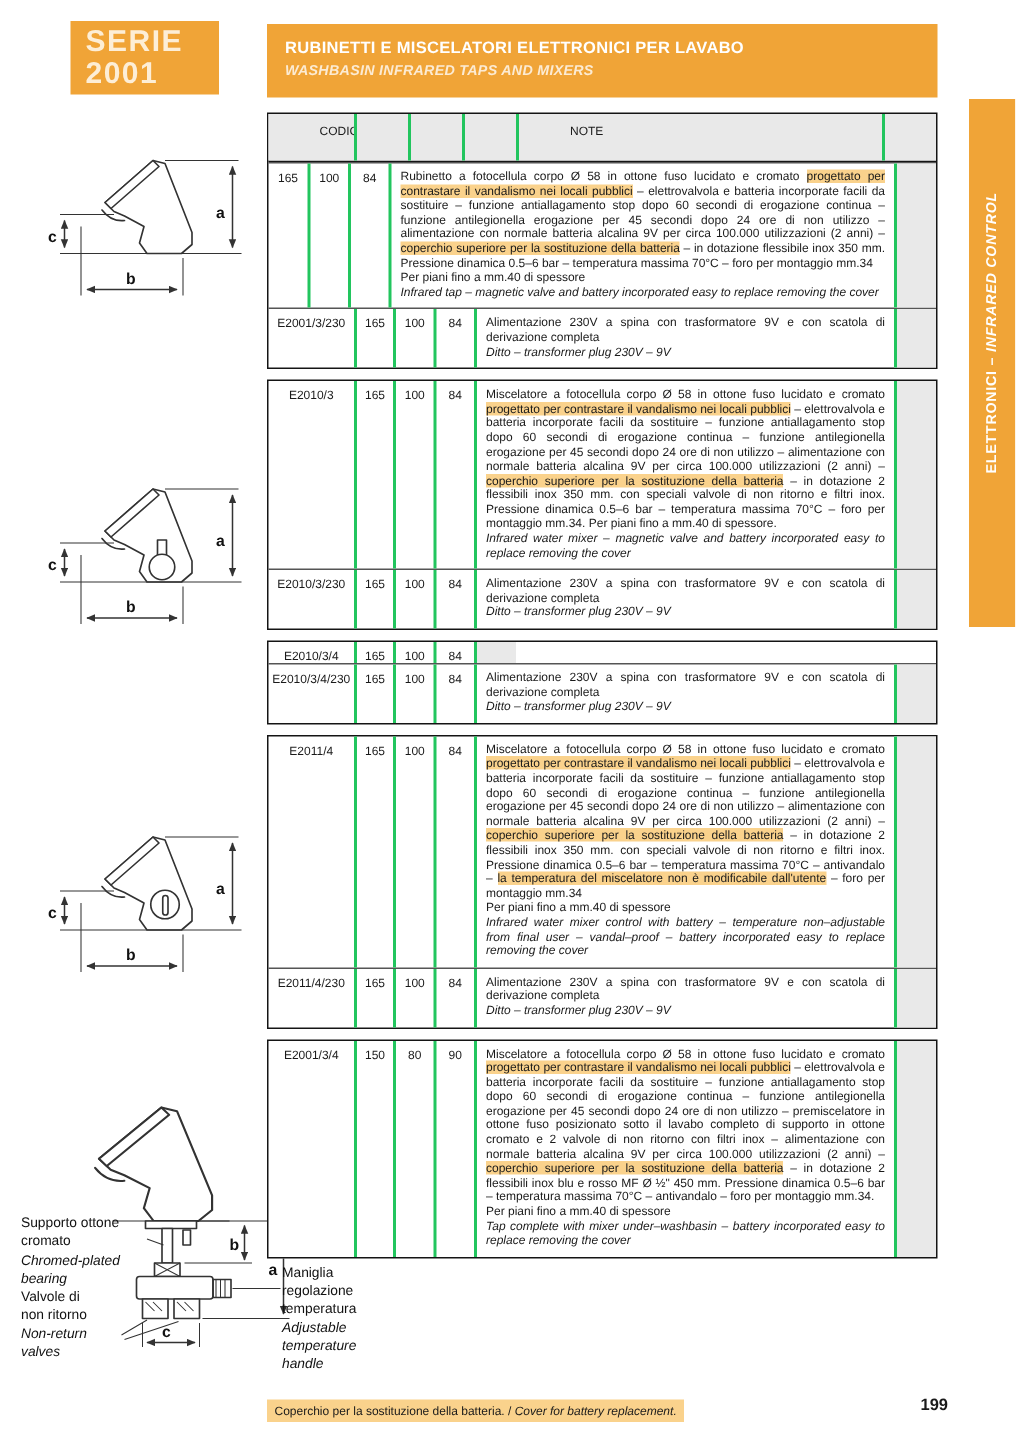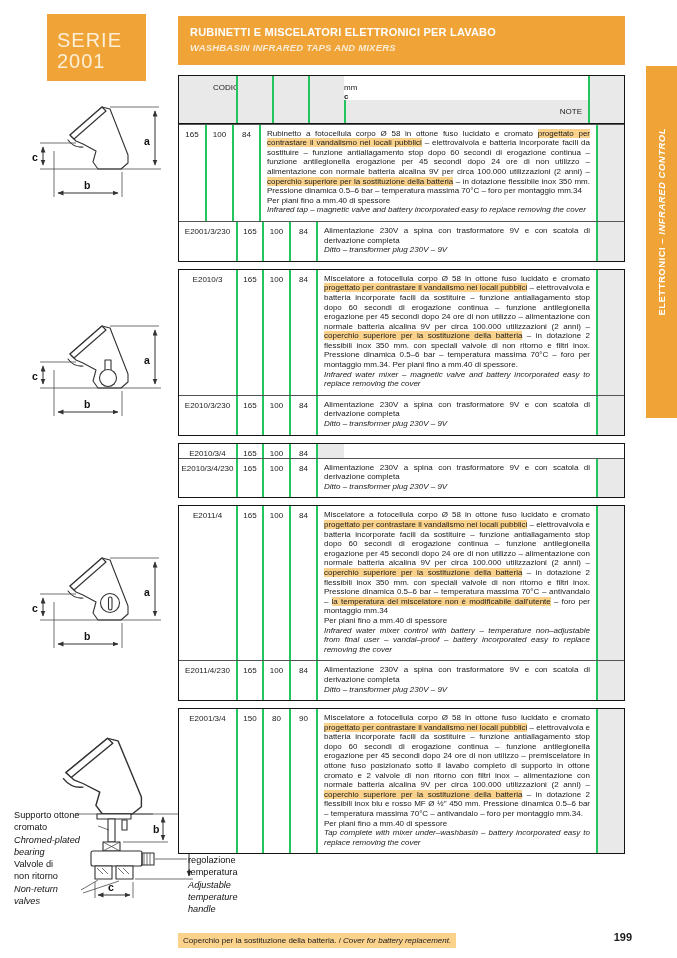--- a/index.html
+++ b/index.html
@@ -1,23 +1,23 @@
 <!DOCTYPE html>
 <html><head>
 <meta charset="utf-8">
 <style>
   html,body{margin:0;padding:0;background:#ffffff;}
   .page{position:relative;width:677px;height:958px;background:#fff;
         font-family:"Liberation Sans","DejaVu Sans",sans-serif;overflow:hidden;color:#1a1a1a;
         --orange:#F0A437;--hl:#FAD28C;--grey:#E9E9E9;}
 
   
-  .series-box{position:absolute;left:47px;top:14px;width:99px;height:67px;background:var(--orange);
+  .series-box{position:absolute;left:47px;top:14px;width:99px;height:49px;background:var(--orange);
               color:rgba(255,251,242,.85);font-size:20px;line-height:21px;letter-spacing:1px;
-              padding:16px 0 0 10px;box-sizing:border-box;}
+              padding:4px 0 0 10px;box-sizing:border-box;font-weight:bold;}
   .title-bar{position:absolute;left:178px;top:16px;width:447px;height:49px;background:var(--orange);
              box-sizing:border-box;padding:10px 0 0 12px;}
   .title-bar .t1{color:#fff;font-weight:bold;font-size:11px;letter-spacing:.2px;}
   .title-bar .t2{color:rgba(255,255,255,.78);font-weight:bold;font-style:italic;font-size:9.5px;margin-top:4px;letter-spacing:.2px;}
 
   
   .side-tab{position:absolute;left:646px;top:66px;width:31px;height:352px;background:var(--orange);
             display:flex;align-items:center;justify-content:center;}
   .side-tab .vtext{writing-mode:vertical-rl;transform:rotate(180deg);color:#fff;font-weight:bold;
                    font-size:9.5px;letter-spacing:.5px;white-space:nowrap;margin-top:-40px;}
@@ -186,21 +186,21 @@
 temperature
 handle</div>
 
   <div class="table-col">
       <div class="t-block">
         <div class="t-row t-head">
           <div class="cell c-code">CODICE</div>
           <div class="cell c-num first">mm <span class="bold">a</span></div>
           <div class="cell c-num">mm <span class="bold">b</span></div>
           <div class="cell c-num">mm <span class="bold">c</span></div>
-          <div class="cell c-note" style="text-align: right; padding-top: 7px; margin-top: 24px;">NOTE</div>
+          <div class="cell c-note" style="text-align: left; padding-top: 7px;">NOTE</div>
           <div class="cell c-end"></div>
         </div>
         <div class="t-row">
           <div class="cell c-num first">165</div>
           <div class="cell c-num">100</div>
           <div class="cell c-num">84</div>
           <div class="cell c-note"><span>Rubinetto a fotocellula corpo Ø 58 in ottone fuso lucidato e cromato </span><span class="hl">progettato per contrastare il vandalismo nei locali pubblici</span><span> – elettrovalvola e batteria incorporate facili da sostituire – funzione antiallagamento stop dopo 60 secondi di erogazione continua – funzione antilegionella erogazione per 45 secondi dopo 24 ore di non utilizzo – alimentazione con normale batteria alcalina 9V per circa 100.000 utilizzazioni (2 anni) – </span><span class="hl">coperchio superiore per la sostituzione della batteria</span><span> – in dotazione flessibile inox 350 mm. Pressione dinamica 0.5–6 bar – temperatura massima 70°C – foro per montaggio mm.34
 Per piani fino a mm.40 di spessore
 </span><span class="it">Infrared tap – magnetic valve and battery incorporated easy to replace removing the cover</span></div>
           <div class="cell c-end"></div>

